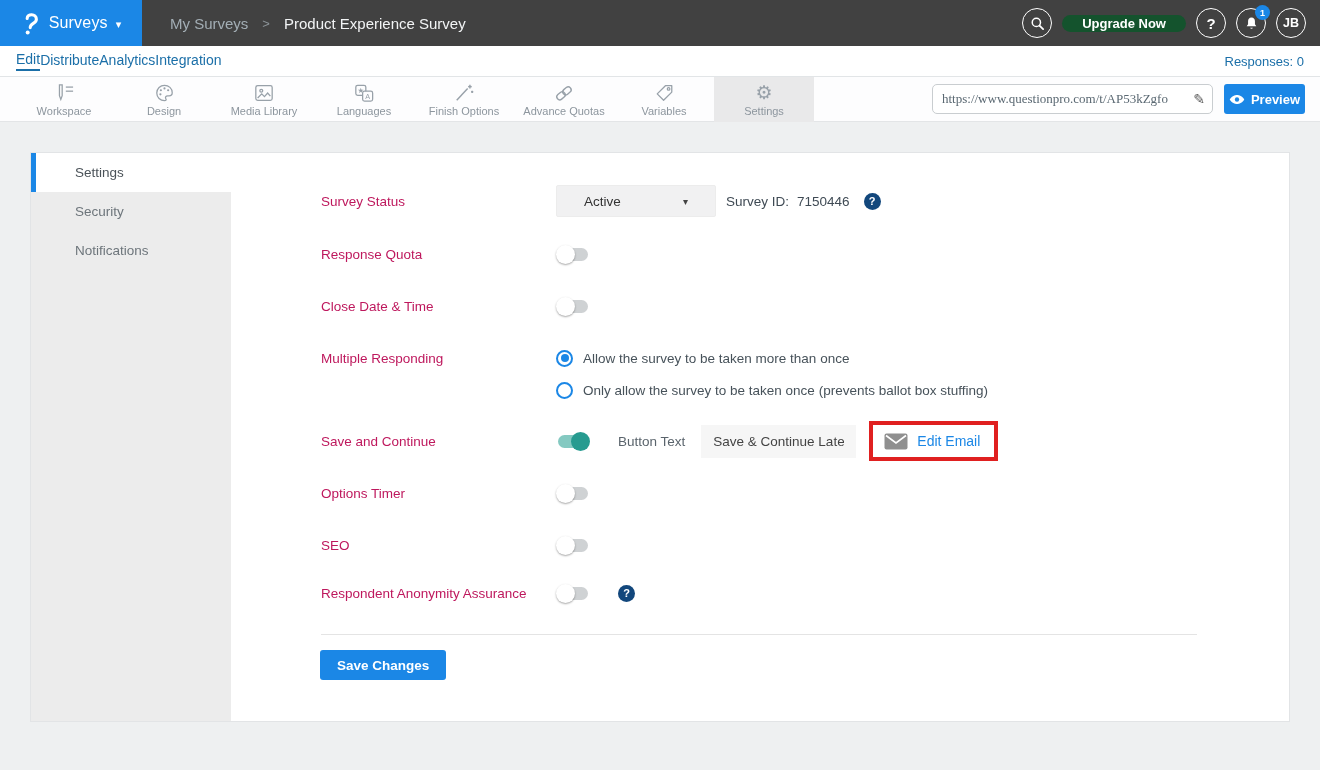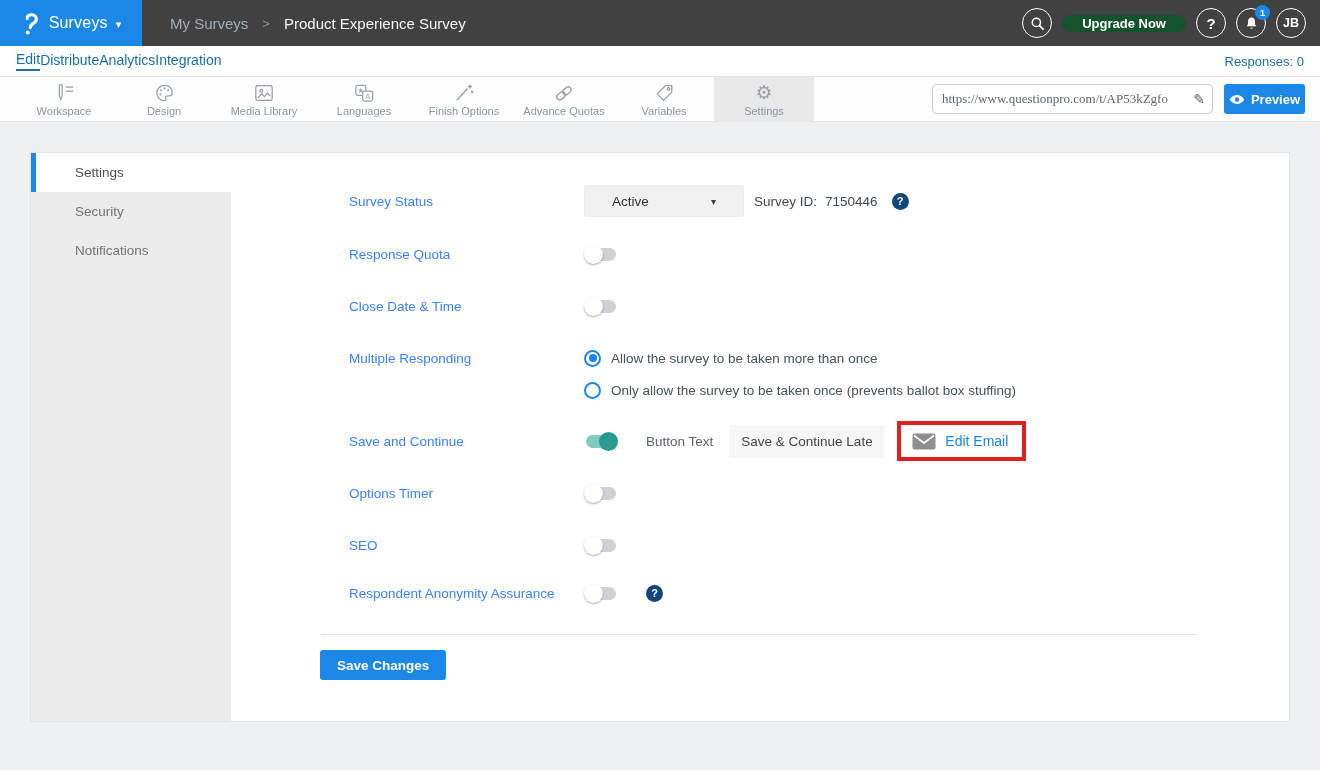--- a/index.html
+++ b/index.html
@@ -43,21 +43,21 @@
 
   
   .page-body { position:relative; height:648px; }
   .card { position:absolute; left:30px; top:30px; width:1260px; height:570px; background:#fff; border:1px solid #e2e4e6; }
   .sidebar { position:absolute; left:0; top:0; width:200px; height:568px; background:#ececec; }
   .side-item { height:39px; display:flex; align-items:center; padding-left:44px; font-size:13.5px; color:#6d757b; cursor:pointer; position:relative; }
   .side-item.active { background:#fff; color:#4a5258; }
   .side-item.active::before { content:""; position:absolute; left:0; top:0; bottom:0; width:5px; background:#1b87e6; }
 
   .row { position:absolute; left:290px; right:60px; height:32px; display:flex; align-items:center; }
-  .field-label { width:235px; flex:none; font-size:13.5px; color:#3b82f6;margin-left:28px; }
+  .field-label { width:235px; flex:none; font-size:13.5px; color:#be185d; }
   .select { width:160px; height:32px; background:#f1f1f2; border:1px solid #ececec; border-radius:2px; display:flex; align-items:center; justify-content:space-between; padding:0 27px; font-size:13.5px; color:#333; cursor:pointer;gap:46px; }
   .select .caret { color:#444; font-size:10px; }
   .inline-label { font-size:13.5px; color:#3f4a54; }
   .survey-id-label { margin-left:10px; }
   .survey-id-val { margin-left:8px; }
   .help { width:17px; height:17px; border-radius:50%; background:#12477c; color:#fff; font-size:11px; font-weight:bold; display:flex; align-items:center; justify-content:center; cursor:pointer; flex:none; }
   .help.after-id { margin-left:14px; }
   .help.after-toggle { margin-left:28px; }
 
   .toggle { position:relative; width:34px; height:20px; flex:none; cursor:pointer; }

